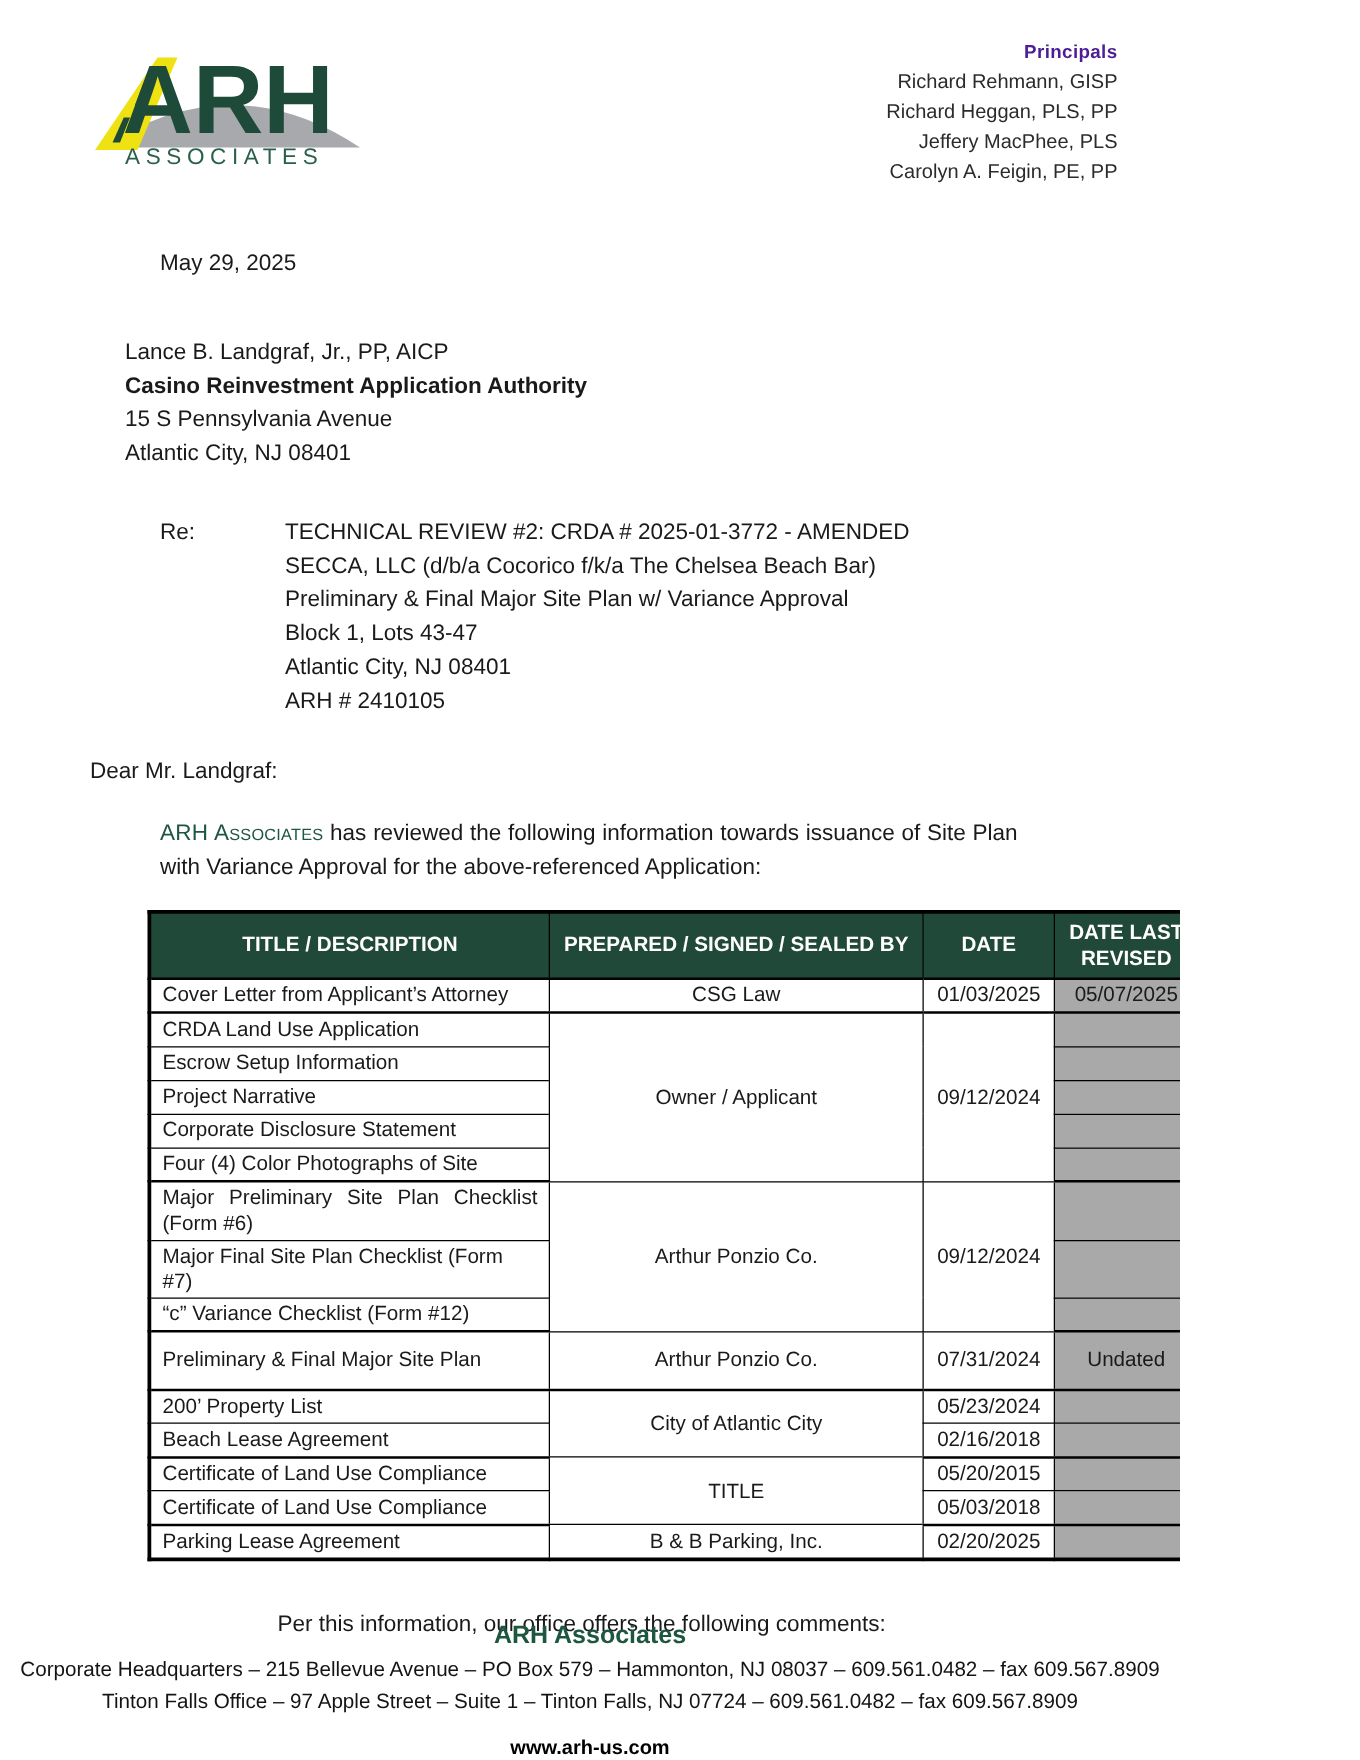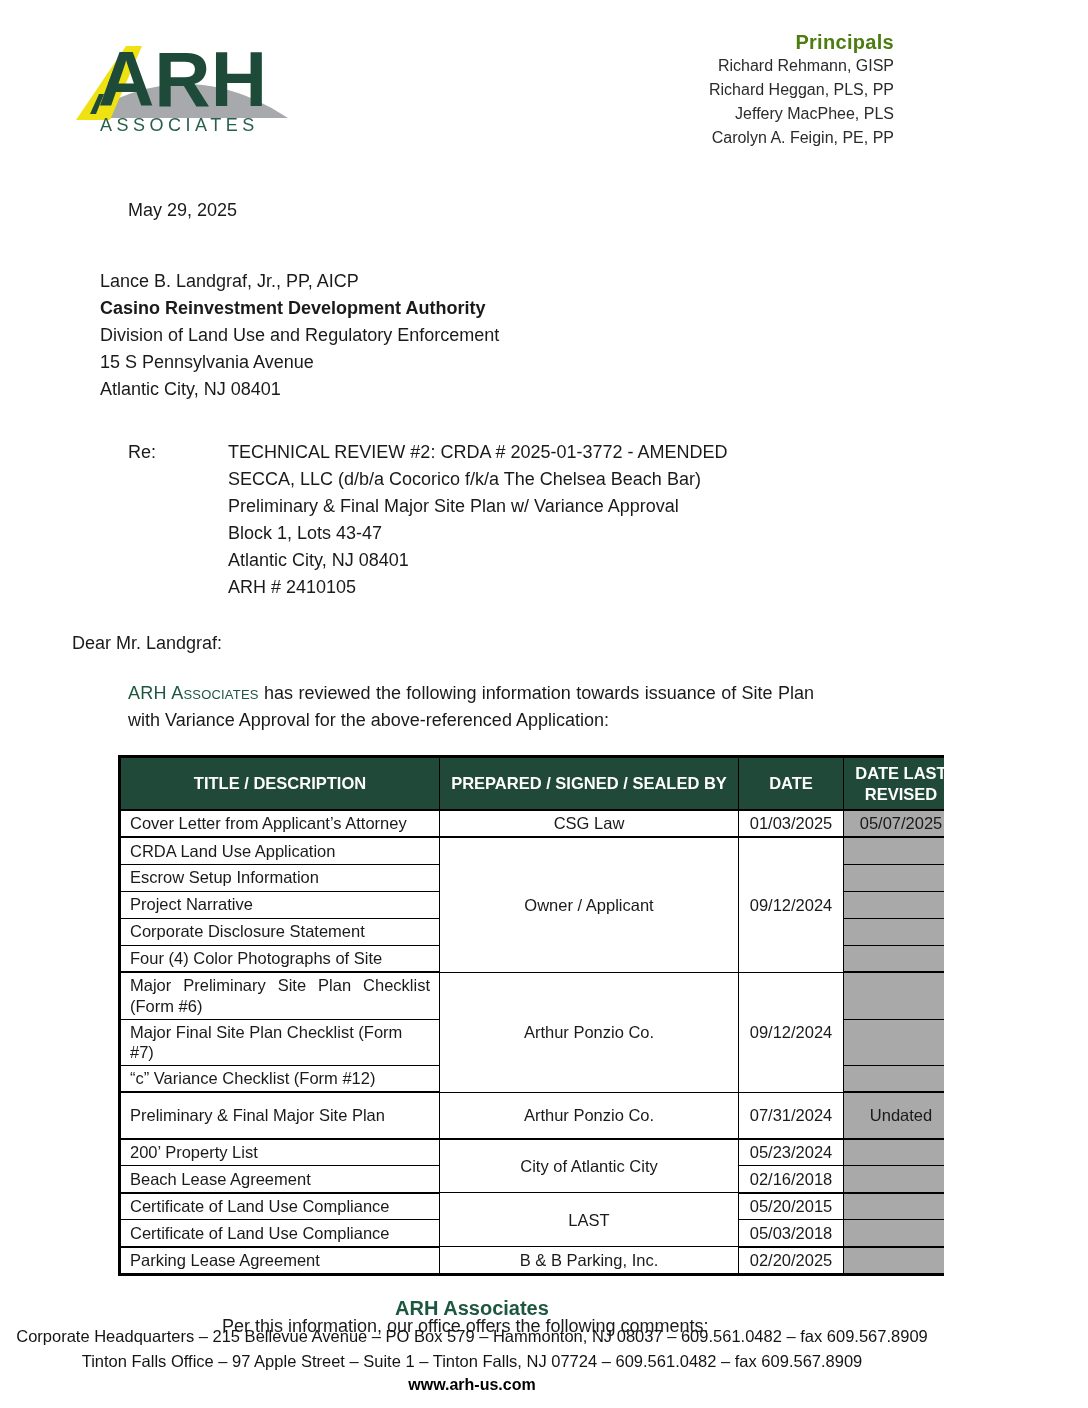--- a/index.html
+++ b/index.html
@@ -9,21 +9,21 @@
     position: relative;
     background: #ffffff;
     font-family: "Liberation Sans", sans-serif;
     color: #1a1a1a;
     overflow: hidden;
   }
   
   .header { display: flex; justify-content: space-between; padding: 28px 50px 0 76px; }
   .logo-wrap { width: 218px; }
   .principals { text-align: right; line-height: 24px; padding-top: 2px; }
-  .principals .p-title { font-size: 20px; font-weight: bold; color: #4d7c0f; letter-spacing: .3px; }
+  .principals .p-title { font-size: 15px; font-weight: bold; color: #4c1d95; letter-spacing: .3px; }
   .principals .p-name { font-size: 16px; color: #2b2b2b; }
   
   .date-line { margin: 50px 0 0 128px; font-size: 18px; }
   .recipient { margin: 47px 0 0 100px; font-size: 18px; line-height: 27px; }
   .recipient .org { font-weight: bold; }
   .re-block { margin: 36px 0 0 128px; display: flex; font-size: 18px; line-height: 27px; }
   .re-label { width: 100px; flex: 0 0 100px; }
   .salutation { margin: 32px 0 0 72px; font-size: 18px; }
   .intro { margin: 26px 130px 0 128px; font-size: 18px; line-height: 27px; text-align: justify; }
   .smallcaps { font-variant: small-caps; color: #1d5740; letter-spacing: .2px; }
@@ -48,21 +48,21 @@
   table.review td.gray { background: #a9a9a9; }
   table.review tr.group-end td { border-bottom: 2.6px solid #000; }
   table.review tr.tall td { padding-top: 12px; padding-bottom: 12px; }
   table.review td.justify { text-align: justify; }
   
   .closing { margin: 40px 0 0 222px; font-size: 18px; }
   
   .footer { position: absolute; left: 0; right: 0; top: 1297px; text-align: center; }
   .footer .f-company { font-size: 20px; font-weight: bold; color: #1d5740; margin-bottom: 4px; }
   .footer .f-line { font-size: 16.5px; color: #141414; line-height: 25px; }
-  .footer .f-site { font-size: 16px; font-weight: bold; color: #000; margin-top: 2px; }
+  .footer .f-site { font-size: 16px; font-weight: bold; color: #000; margin-top: 16px; }
 </style>
 </head>
 <body>
 
 <div class="page">
 
   <div class="header">
     <div class="logo-wrap">
       <svg width="218" height="106" viewBox="0 0 218 106">
 
@@ -83,22 +83,21 @@
       <div class="p-name">Richard Heggan, PLS, PP</div>
       <div class="p-name">Jeffery MacPhee, PLS</div>
       <div class="p-name">Carolyn A. Feigin, PE, PP</div>
     </div>
   </div>
 
   <div class="date-line">May 29, 2025</div>
 
   <div class="recipient">
     <div>Lance B. Landgraf, Jr., PP, AICP</div>
-    <div class="org">Casino Reinvestment Development Authority</div>
-    <div>Division of Land Use and Regulatory Enforcement</div>
+    <div class="org">Casino Reinvestment Application Authority</div>
     <div>15 S Pennsylvania Avenue</div>
     <div>Atlantic City, NJ 08401</div>
   </div>
 
   <div class="re-block">
     <div class="re-label">Re:</div>
     <div>
       <div>TECHNICAL REVIEW #2: CRDA # 2025-01-3772 - AMENDED</div>
       <div>SECCA, LLC (d/b/a Cocorico f/k/a The Chelsea Beach Bar)</div>
       <div>Preliminary &amp; Final Major Site Plan w/ Variance Approval</div>
@@ -183,21 +182,21 @@
             <td class="col-center">05/23/2024</td>
             <td class="gray"></td>
           </tr>
           <tr class="group-end">
             <td>Beach Lease Agreement</td>
             <td class="col-center">02/16/2018</td>
             <td class="gray"></td>
           </tr>
           <tr>
             <td>Certificate of Land Use Compliance</td>
-            <td rowspan="2" class="col-center">LAST</td>
+            <td rowspan="2" class="col-center">TITLE</td>
             <td class="col-center">05/20/2015</td>
             <td class="gray"></td>
           </tr>
           <tr class="group-end">
             <td>Certificate of Land Use Compliance</td>
             <td class="col-center">05/03/2018</td>
             <td class="gray"></td>
           </tr>
           <tr>
             <td>Parking Lease Agreement</td>

